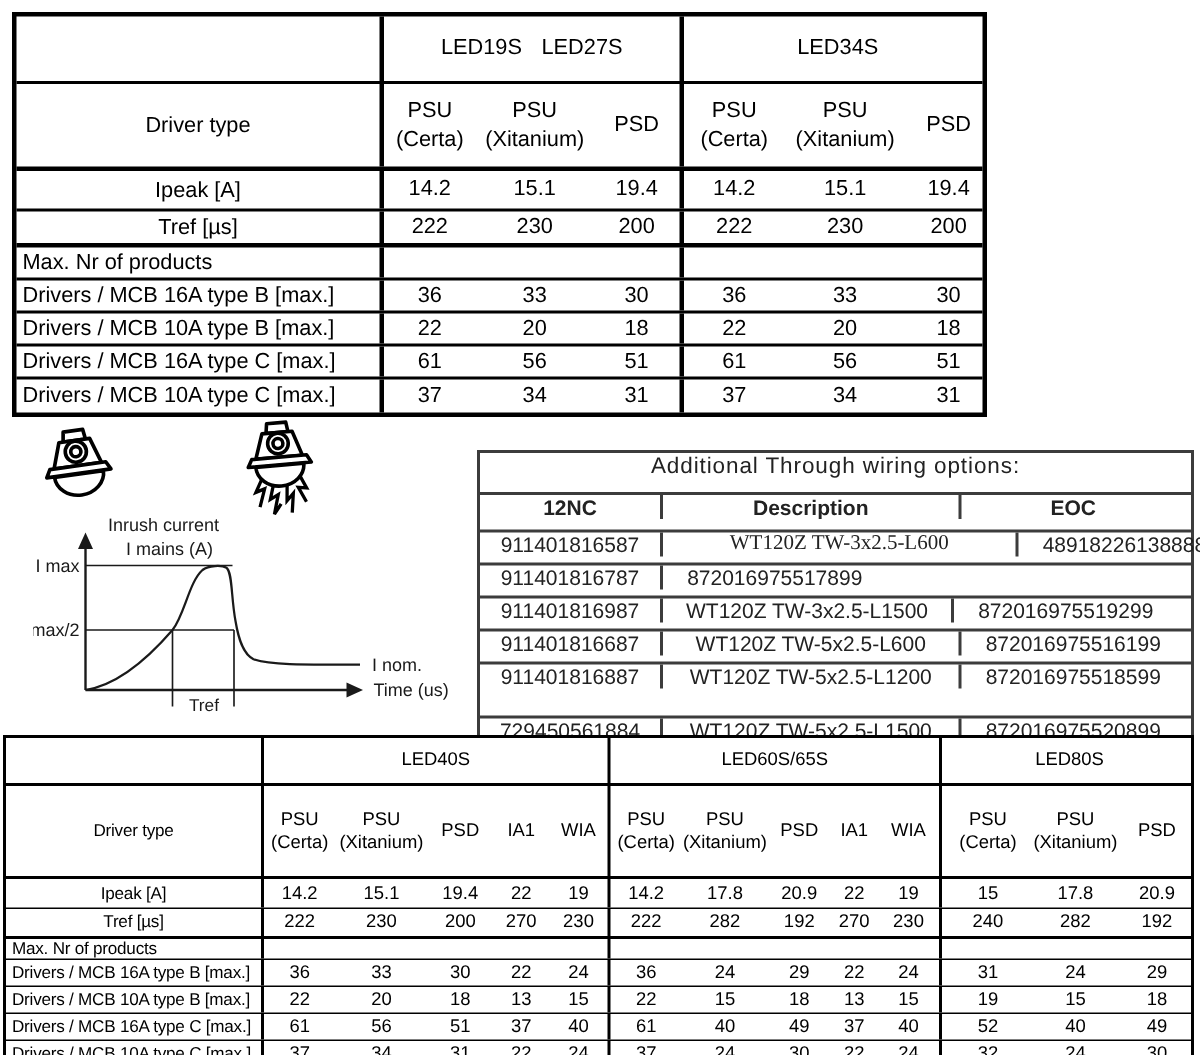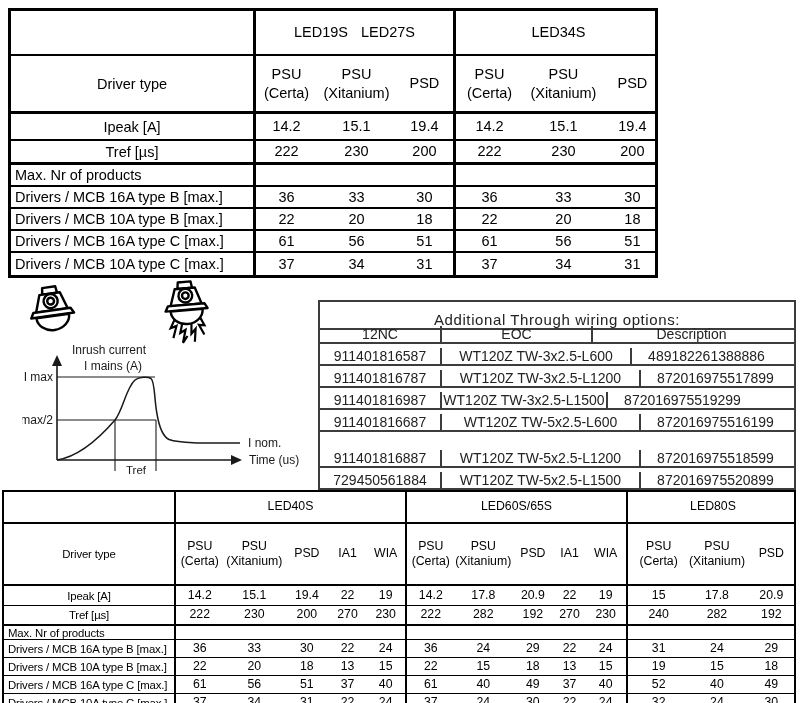--- a/index.html
+++ b/index.html
@@ -19,21 +19,21 @@
     text-align:center;white-space:pre-line;line-height:1.25;overflow:hidden}
   .t-top{font-size:14.5px}
   .t-top .ghead{word-spacing:9px}
   .t-bottom{border-width:2px;font-size:12.3px}
   .t-bottom .gcell{border-left-width:2px}
   .t-bottom .lcell{font-size:11.4px;letter-spacing:-0.15px}
   .t-bottom .ghead{word-spacing:0}
 
   
   .wt{background:#fff;border:2px solid #3c3c3c;color:#222;font-size:14px}
-  .wt .wrow{display:flex;border-top:2px solid #3c3c3c;align-items:flex-end}
+  .wt .wrow{display:flex;border-top:2px solid #3c3c3c;align-items:flex-start}
   .wt .wrow.first{border-top:none}
   .wt .wcell{display:flex;align-items:center;justify-content:center;border-left:2px solid #3c3c3c;
     flex:0 0 auto;overflow:hidden;white-space:nowrap}
   .wt .wcell.cfirst{border-left:none}
   .wt .wtitle{font-size:15px;letter-spacing:0.6px}
 
   
   svg text{font-family:"Liberation Sans",sans-serif;fill:#1a1a1a}
   .gline{stroke:#1a1a1a;fill:none}
 </style>
@@ -212,38 +212,37 @@
   <text x="31" y="86" font-size="12" text-anchor="end">max/2</text>
   <text x="114" y="136" font-size="11.5" text-anchor="middle">Tref</text>
   <text x="226" y="109" font-size="12">I nom.</text>
   <text x="227" y="126" font-size="12">Time (us)</text>
 </svg>
 
 <div class="abs wt" style="left:318px;top:300px;width:478px;">
     <div class="wrow first" style="height: 26px;">
       <div class="wcell cfirst wtitle" style="flex: 1 1 0%;">Additional Through wiring options:</div>
     </div>
-    <div class="wrow" style="height: 14px;">
+    <div class="wrow" style="height: 25px; font-weight: bold;">
       <div class="wcell cfirst" style="width: 120px;">12NC</div>
+      <div class="wcell" style="width: 199px;">Description</div>
       <div class="wcell" style="width: 151px;">EOC</div>
-      <div class="wcell" style="width: 199px;">Description</div>
     </div>
     <div class="wrow" style="height: 22px;">
       <div class="wcell cfirst" style="width: 120px;">911401816587</div>
-      <div class="wcell" style="width: 190px;">WT120Z TW-3x2.5-L600</div>
+      <div class="wcell" style="width: 237px; font-family: Liberation Serif, serif;">WT120Z TW-3x2.5-L600</div>
       <div class="wcell" style="width: 151px;">489182261388886</div>
     </div>
     <div class="wrow" style="height: 22px;">
       <div class="wcell cfirst" style="width: 120px;">911401816787</div>
-      <div class="wcell" style="width: 199px;">WT120Z TW-3x2.5-L1200</div>
       <div class="wcell" style="width: 151px;">872016975517899</div>
     </div>
     <div class="wrow" style="height: 22px;">
       <div class="wcell cfirst" style="width: 120px;">911401816987</div>
-      <div class="wcell" style="width: 166px;">WT120Z TW-3x2.5-L1500</div>
+      <div class="wcell" style="width: 194px;">WT120Z TW-3x2.5-L1500</div>
       <div class="wcell" style="width: 151px;">872016975519299</div>
     </div>
     <div class="wrow" style="height: 22px;">
       <div class="wcell cfirst" style="width: 120px;">911401816687</div>
       <div class="wcell" style="width: 199px;">WT120Z TW-5x2.5-L600</div>
       <div class="wcell" style="width: 151px;">872016975516199</div>
     </div>
     <div class="wrow" style="height: 36px;">
       <div class="wcell cfirst" style="width: 120px;">911401816887</div>
       <div class="wcell" style="width: 199px;">WT120Z TW-5x2.5-L1200</div>

